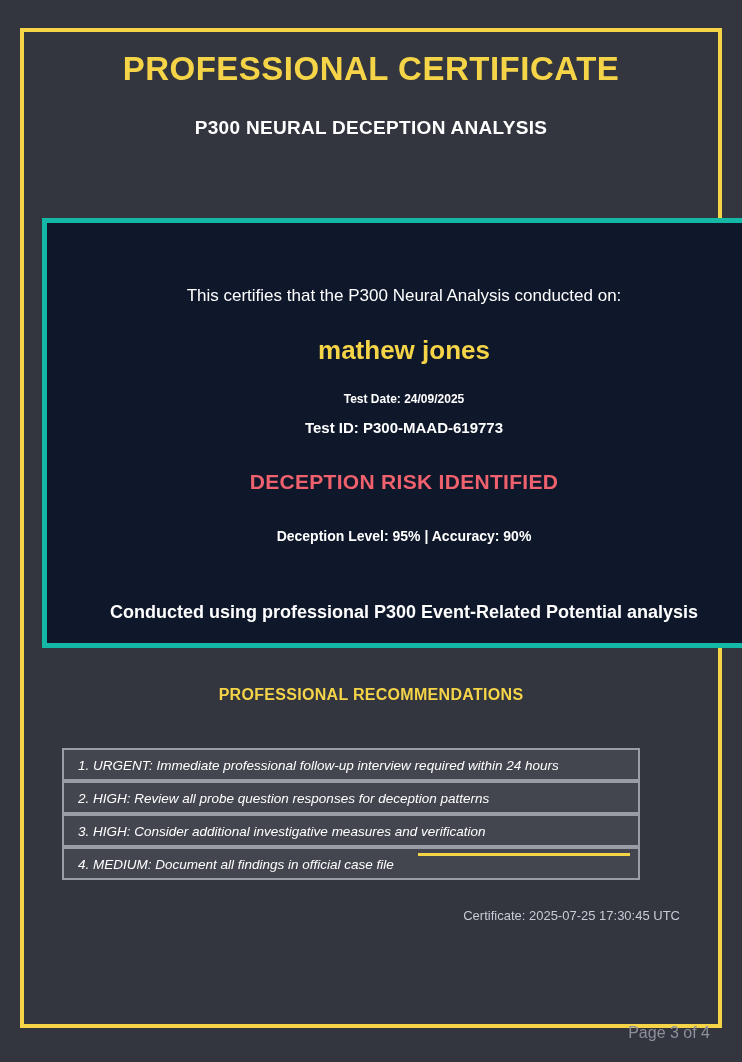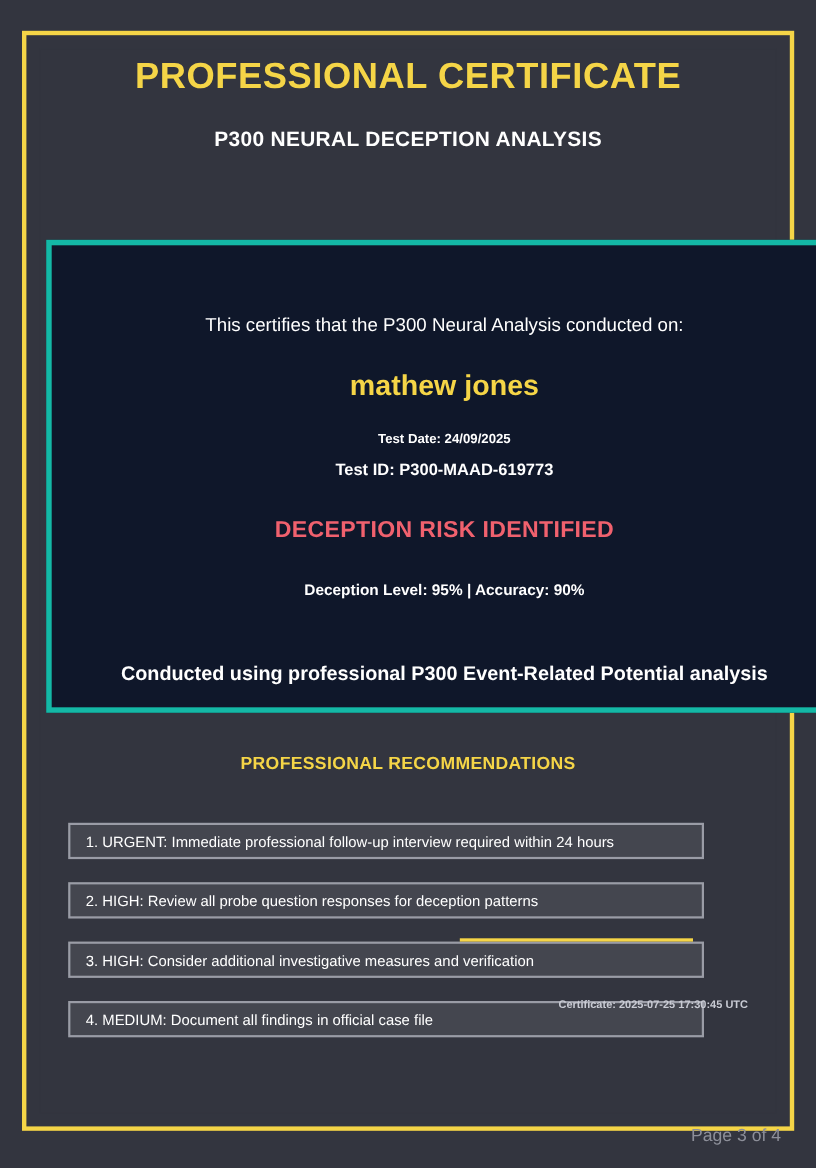--- a/index.html
+++ b/index.html
@@ -134,48 +134,47 @@
   }
   .rec-list {
     position: absolute;
     left: 62px;
     top: 748px;
     width: 578px;
   }
   .rec-item {
     position: relative;
     height: 33px;
-    margin-bottom: 21px;
     border: 2px solid #9a9ca6;
     background: #44464f;
     box-sizing: border-box;
+    font-style: italic;
   }
   .rec-item span {
     position: absolute;
     left: 14px;
     top: 8px;
     font-size: 13.5px;
     color: #ffffff;
   }
   .accent-bar {
     position: absolute;
     left: 418px;
     top: 853px;
     width: 212px;
     height: 3px;
     background: #f5d547;
   }
   .cert-stamp {
     position: absolute;
     right: 62px;
     top: 908px;
-    font-size: 10px;
+    font-size: 13px;
     color: #c9cbd4;
     text-align: center;
-    font-weight: bold;
   }
   .page-num {
     position: absolute;
     right: 32px;
     bottom: 20px;
     font-size: 16px;
     color: #8d8f99;
   }
 </style>
 </head>

